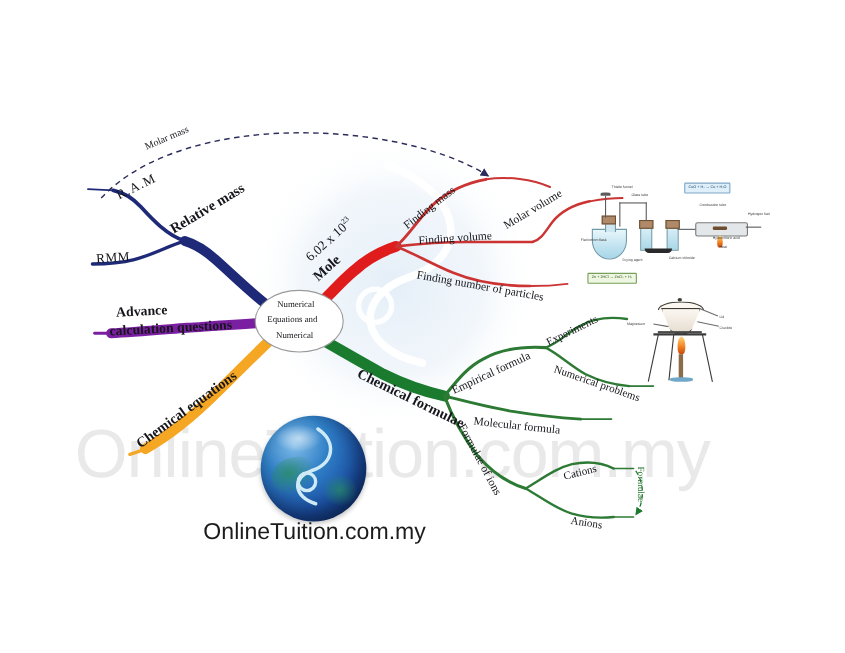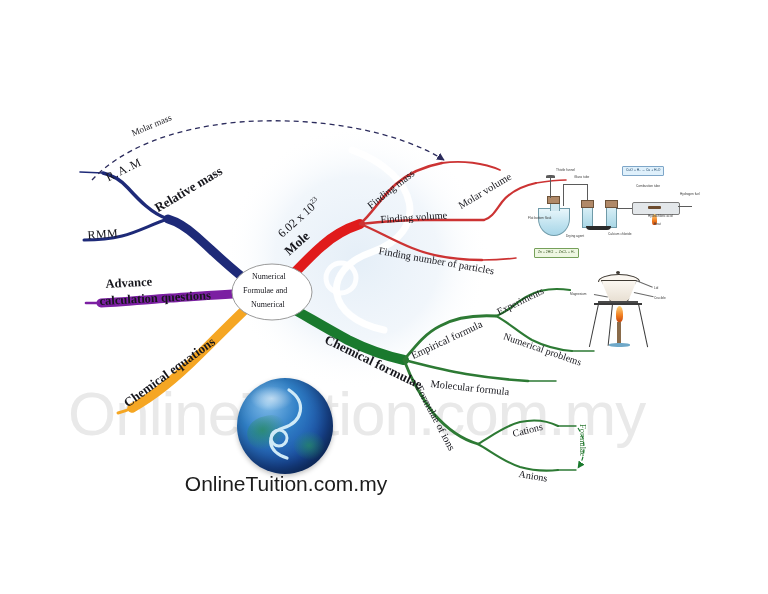--- a/index.html
+++ b/index.html
@@ -197,21 +197,21 @@
     <g>
       <path d="M578 428 C 586 440, 586 456, 578 468" fill="none" stroke="#1a7a2e" stroke-width="1.2" stroke-dasharray="4 3.5" marker-end="url(#arrGreen)"></path>
     </g>
 
     <g>
       <ellipse cx="272" cy="292" rx="40" ry="28" fill="#ffffff" stroke="#9a9a9a" stroke-width="1"></ellipse>
     </g>
   </svg>
 
   <div class="lbl" style="left:252px;top:272px;font-size:8px;">Numerical</div>
-  <div class="lbl" style="left:243px;top:286px;font-size:8px;">Formulae and</div>
+  <div class="lbl" style="left:243px;top:286px;font-size:8px;">Equations and</div>
   <div class="lbl" style="left:251px;top:300px;font-size:8px;">Numerical</div>
 
   <div class="lbl b" style="left:160px;top:200px;font-size:13px;transform:rotate(-31deg);transform-origin:left bottom;">Relative mass</div>
   <div class="lbl" style="left:110px;top:170px;font-size:12px;letter-spacing:1px;transform:rotate(-26deg);transform-origin:left bottom;">R.A.M</div>
   <div class="lbl" style="left:88px;top:228px;font-size:12px;letter-spacing:.5px;transform:rotate(-4deg);transform-origin:left bottom;">RMM</div>
   <div class="lbl" style="left:134px;top:128px;font-size:9px;transform:rotate(-23deg);transform-origin:left bottom;">Molar mass</div>
 
   <div class="lbl b" style="left:106px;top:277px;font-size:12.5px;transform:rotate(-3deg);transform-origin:left bottom;">Advance</div>
   <div class="lbl b" style="left:100px;top:294px;font-size:12.5px;transform:rotate(-3deg);transform-origin:left bottom;">calculation questions</div>
 

